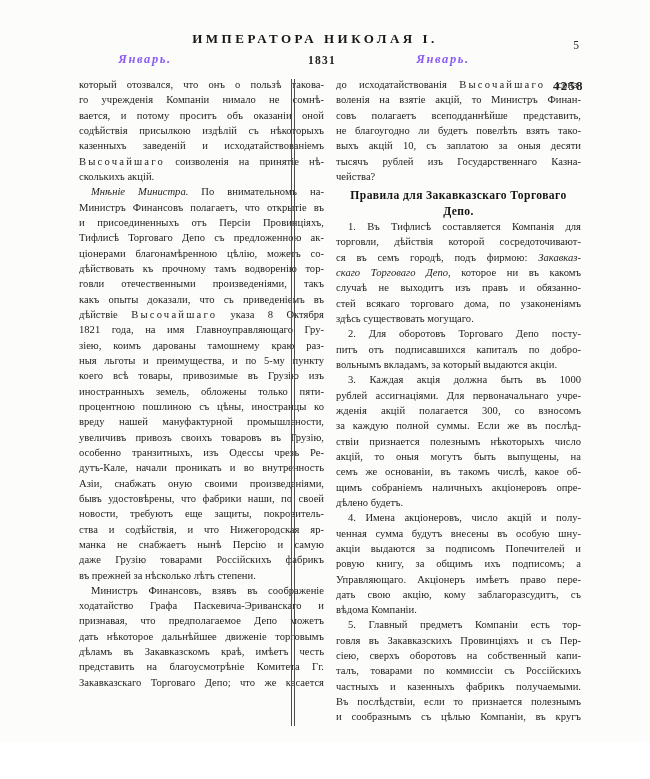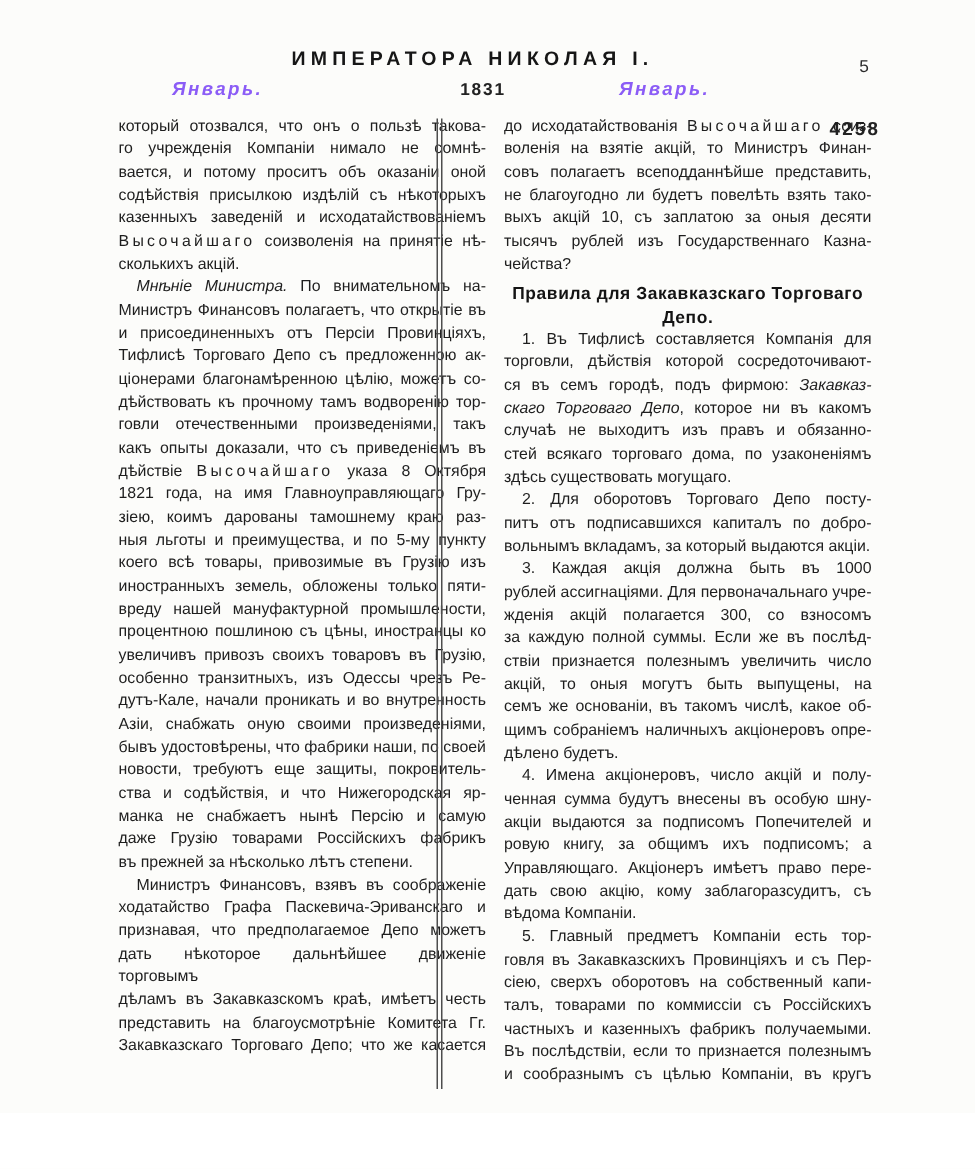--- a/index.html
+++ b/index.html
@@ -1,19 +1,19 @@
 <!DOCTYPE html>
 <html><head>
 <meta charset="utf-8">
 <style>
   html,body{margin:0;padding:0;background:#ffffff;}
   .page{
     position:relative;width:650px;height:742px;
     background:#fcfcfa;
-    font-family:Liberation Sans, sans-serif;
+    font-family:Liberation Serif, serif;
     color:#1e1e1e;
     overflow:hidden;
   }
   
   .title{
     position:absolute;left:10px;top:31px;width:610px;
     text-align:center;font-weight:bold;
     font-size:13px;letter-spacing:3.5px;color:#161616;
   }
   .pagenum{
@@ -91,22 +91,22 @@
       <div class="ln"><span>ціонерами благонамѣренною цѣлію, можетъ со-</span></div>
       <div class="ln"><span>дѣйствовать къ прочному тамъ водворенію тор-</span></div>
       <div class="ln"><span>говли отечественными произведеніями, такъ</span></div>
       <div class="ln"><span>какъ опыты доказали, что съ приведеніемъ въ</span></div>
       <div class="ln"><span>дѣйствіе </span><span class="sp">Высочайшаго</span><span> указа 8 Октября</span></div>
       <div class="ln"><span>1821 года, на имя Главноуправляющаго Гру-</span></div>
       <div class="ln"><span>зіею, коимъ дарованы тамошнему краю раз-</span></div>
       <div class="ln"><span>ныя льготы и преимущества, и по 5-му пункту</span></div>
       <div class="ln"><span>коего всѣ товары, привозимые въ Грузію изъ</span></div>
       <div class="ln"><span>иностранныхъ земель, обложены только пяти-</span></div>
+      <div class="ln"><span>процентною пошлиною съ цѣны, иностранцы ко</span></div>
       <div class="ln"><span>вреду нашей мануфактурной промышлености,</span></div>
-      <div class="ln"><span>процентною пошлиною съ цѣны, иностранцы ко</span></div>
       <div class="ln"><span>увеличивъ привозъ своихъ товаровъ въ Грузію,</span></div>
       <div class="ln"><span>особенно транзитныхъ, изъ Одессы чрезъ Ре-</span></div>
       <div class="ln"><span>дутъ-Кале, начали проникать и во внутренность</span></div>
       <div class="ln"><span>Азіи, снабжать оную своими произведеніями,</span></div>
       <div class="ln"><span>бывъ удостовѣрены, что фабрики наши, по своей</span></div>
       <div class="ln"><span>новости, требуютъ еще защиты, покровитель-</span></div>
       <div class="ln"><span>ства и содѣйствія, и что Нижегородская яр-</span></div>
       <div class="ln"><span>манка не снабжаетъ нынѣ Персію и самую</span></div>
       <div class="ln"><span>даже Грузію товарами Россійскихъ фабрикъ</span></div>
       <div class="ln end"><span>въ прежней за нѣсколько лѣтъ степени.</span></div>
@@ -138,21 +138,21 @@
       <div class="ln"><span>случаѣ не выходитъ изъ правъ и обязанно-</span></div>
       <div class="ln"><span>стей всякаго торговаго дома, по узаконеніямъ</span></div>
       <div class="ln end"><span>здѣсь существовать могущаго.</span></div>
       <div class="ln in"><span>2. Для оборотовъ Торговаго Депо посту-</span></div>
       <div class="ln"><span>питъ отъ подписавшихся капиталъ по добро-</span></div>
       <div class="ln end"><span>вольнымъ вкладамъ, за который выдаются акціи.</span></div>
       <div class="ln in"><span>3. Каждая акція должна быть въ 1000</span></div>
       <div class="ln"><span>рублей ассигнаціями. Для первоначальнаго учре-</span></div>
       <div class="ln"><span>жденія акцій полагается 300, со взносомъ</span></div>
       <div class="ln"><span>за каждую полной суммы. Если же въ послѣд-</span></div>
-      <div class="ln"><span>ствіи признается полезнымъ увеличить число</span></div>
+      <div class="ln"><span>ствіи признается полезнымъ нѣкоторыхъ число</span></div>
       <div class="ln"><span>акцій, то оныя могутъ быть выпущены, на</span></div>
       <div class="ln"><span>семъ же основаніи, въ такомъ числѣ, какое об-</span></div>
       <div class="ln"><span>щимъ собраніемъ наличныхъ акціонеровъ опре-</span></div>
       <div class="ln end"><span>дѣлено будетъ.</span></div>
       <div class="ln in"><span>4. Имена акціонеровъ, число акцій и полу-</span></div>
       <div class="ln"><span>ченная сумма будутъ внесены въ особую шну-</span></div>
       <div class="ln"><span>акціи выдаются за подписомъ Попечителей и</span></div>
       <div class="ln"><span>ровую книгу, за общимъ ихъ подписомъ; а</span></div>
       <div class="ln"><span>Управляющаго. Акціонеръ имѣетъ право пере-</span></div>
       <div class="ln"><span>дать свою акцію, кому заблагоразсудитъ, съ</span></div>

